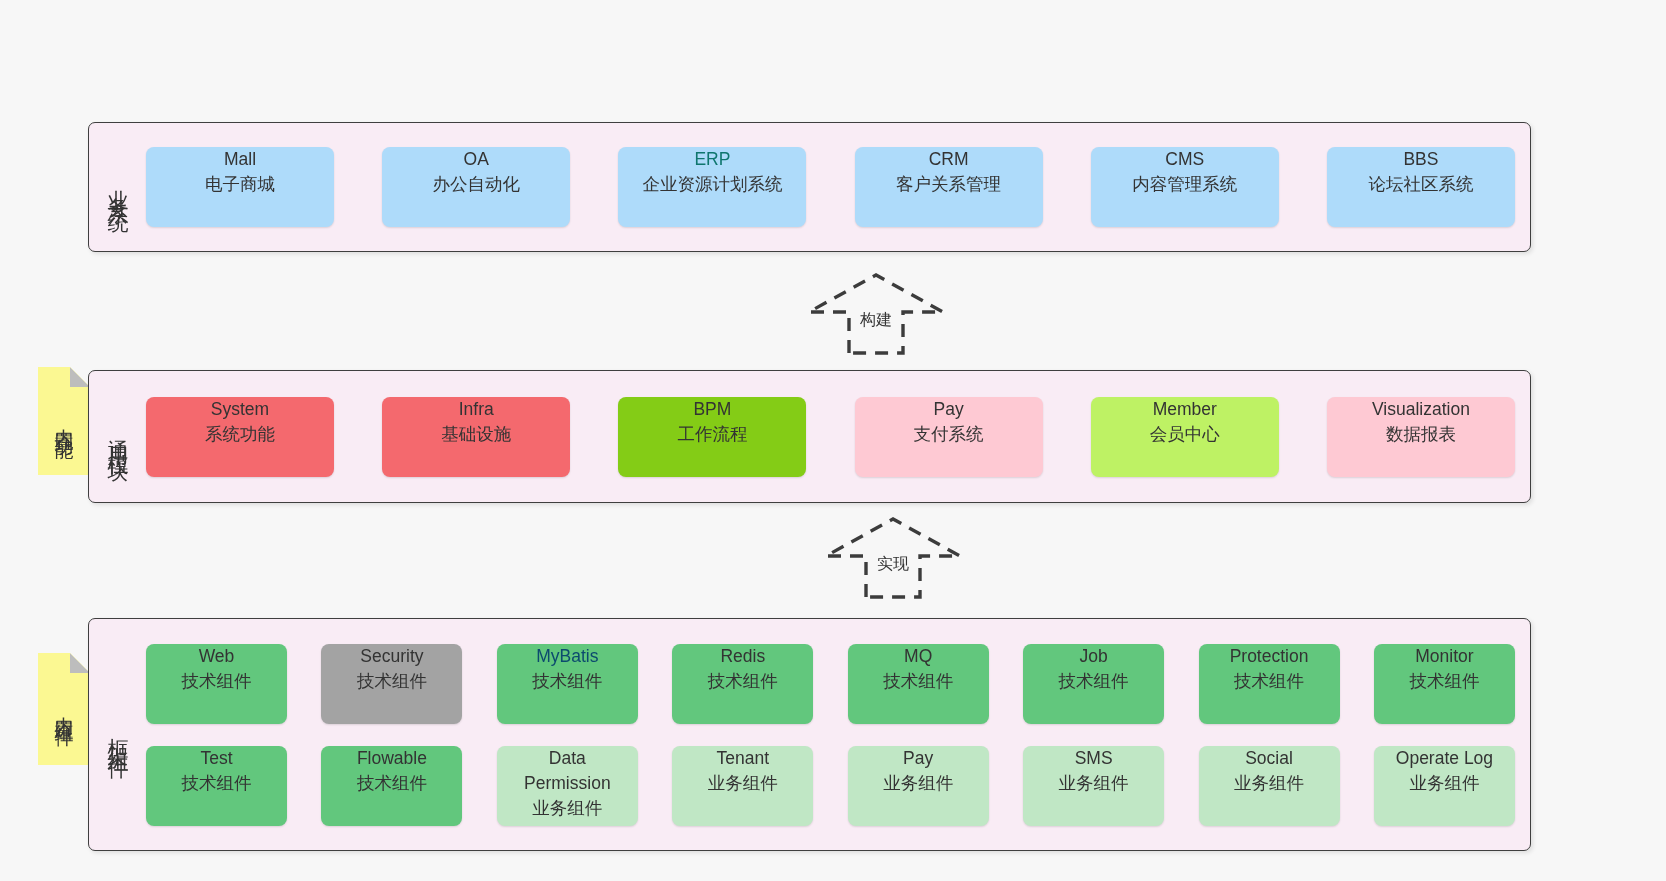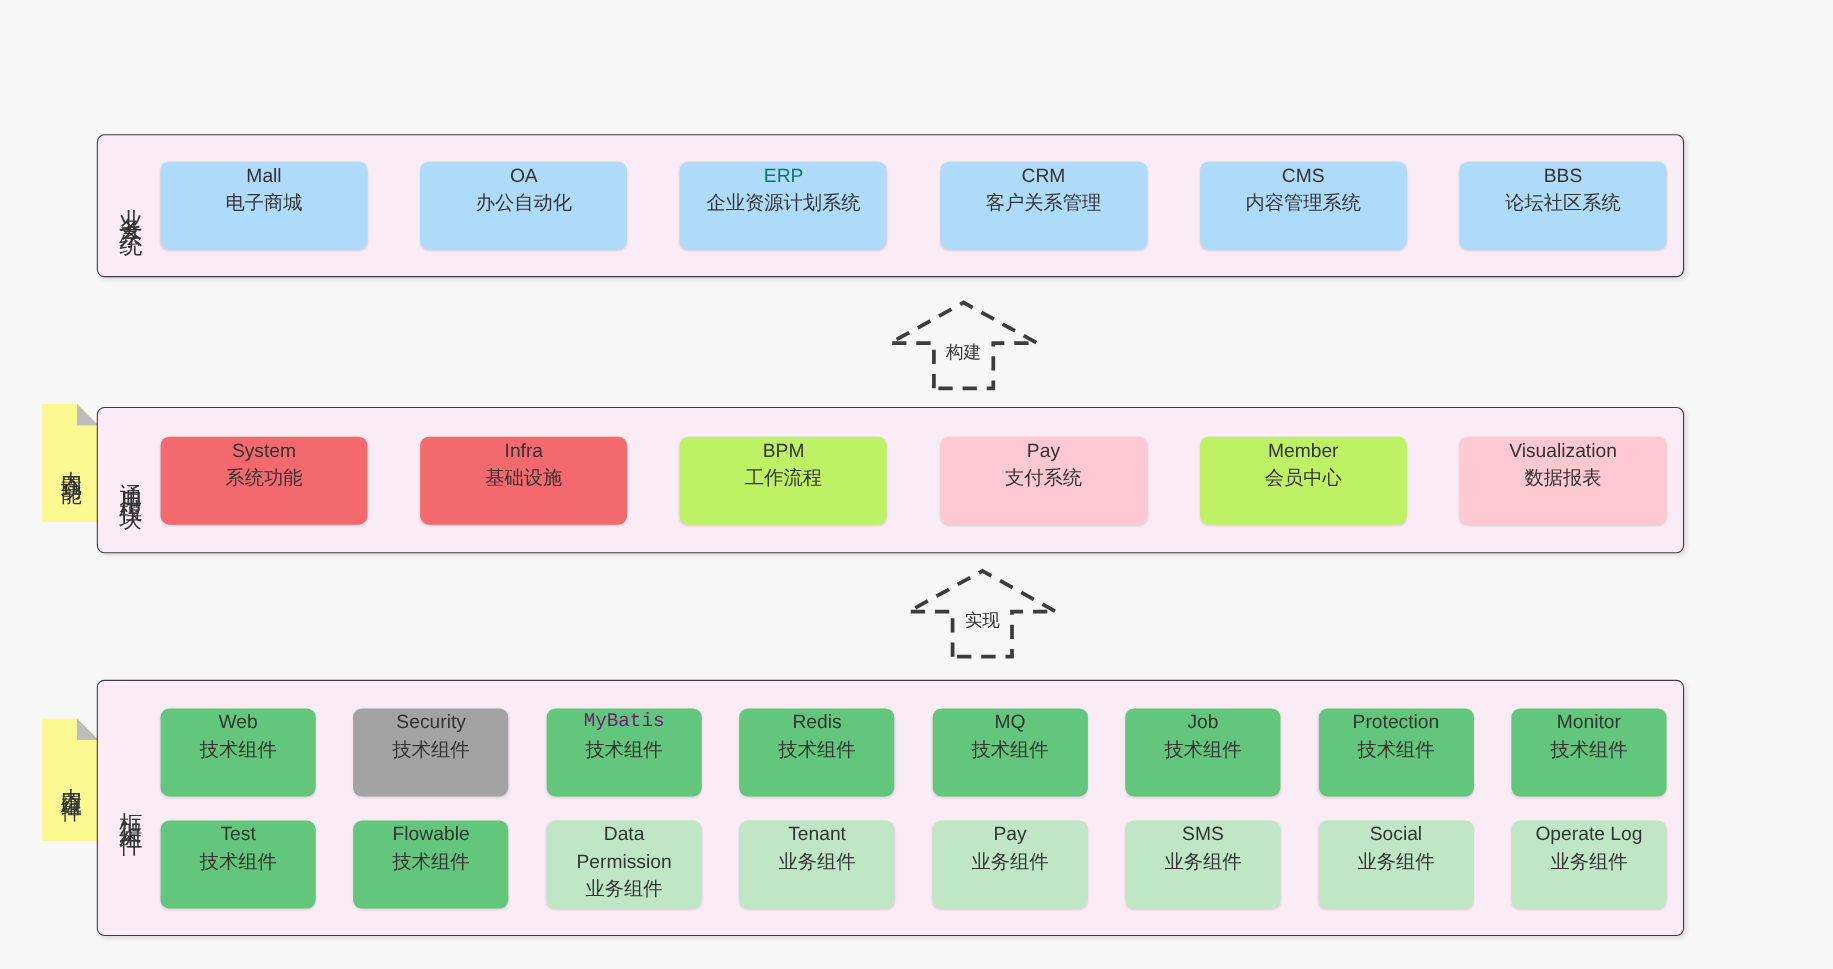--- a/index.html
+++ b/index.html
@@ -128,21 +128,21 @@
     <div class="band-content">
         <div class="box-row">
           <div class="box" style="background: rgb(244, 105, 110);">
             <div class="box-line" style="color: rgb(51, 51, 51);">System</div>
             <div class="box-line" style="color: rgb(51, 51, 51);">系统功能</div>
           </div>
           <div class="box" style="background: rgb(244, 105, 110);">
             <div class="box-line" style="color: rgb(51, 51, 51);">Infra</div>
             <div class="box-line" style="color: rgb(51, 51, 51);">基础设施</div>
           </div>
-          <div class="box" style="background: #bef264;">
+          <div class="box" style="background: #84cc16;">
             <div class="box-line" style="color: rgb(51, 51, 51);">BPM</div>
             <div class="box-line" style="color: rgb(51, 51, 51);">工作流程</div>
           </div>
           <div class="box" style="background: rgb(254, 201, 211);">
             <div class="box-line" style="color: rgb(51, 51, 51);">Pay</div>
             <div class="box-line" style="color: rgb(51, 51, 51);">支付系统</div>
           </div>
           <div class="box" style="background: #bef264;">
             <div class="box-line" style="color: rgb(51, 51, 51);">Member</div>
             <div class="box-line" style="color: rgb(51, 51, 51);">会员中心</div>
@@ -161,21 +161,21 @@
         <div class="box-row">
           <div class="box" style="background: rgb(98, 199, 125);">
             <div class="box-line" style="color: rgb(51, 51, 51);">Web</div>
             <div class="box-line" style="color: rgb(51, 51, 51);">技术组件</div>
           </div>
           <div class="box" style="background: #a3a3a3;">
             <div class="box-line" style="color: rgb(51, 51, 51);">Security</div>
             <div class="box-line" style="color: rgb(51, 51, 51);">技术组件</div>
           </div>
           <div class="box" style="background: rgb(98, 199, 125);">
-            <div class="box-line" style="color: #701a75; font-family: Liberation Mono, monospace;">MyBatis</div>
+            <div class="box-line" style="color: #0c4a6e;">MyBatis</div>
             <div class="box-line" style="color: rgb(51, 51, 51);">技术组件</div>
           </div>
           <div class="box" style="background: rgb(98, 199, 125);">
             <div class="box-line" style="color: rgb(51, 51, 51);">Redis</div>
             <div class="box-line" style="color: rgb(51, 51, 51);">技术组件</div>
           </div>
           <div class="box" style="background: rgb(98, 199, 125);">
             <div class="box-line" style="color: rgb(51, 51, 51);">MQ</div>
             <div class="box-line" style="color: rgb(51, 51, 51);">技术组件</div>
           </div>

